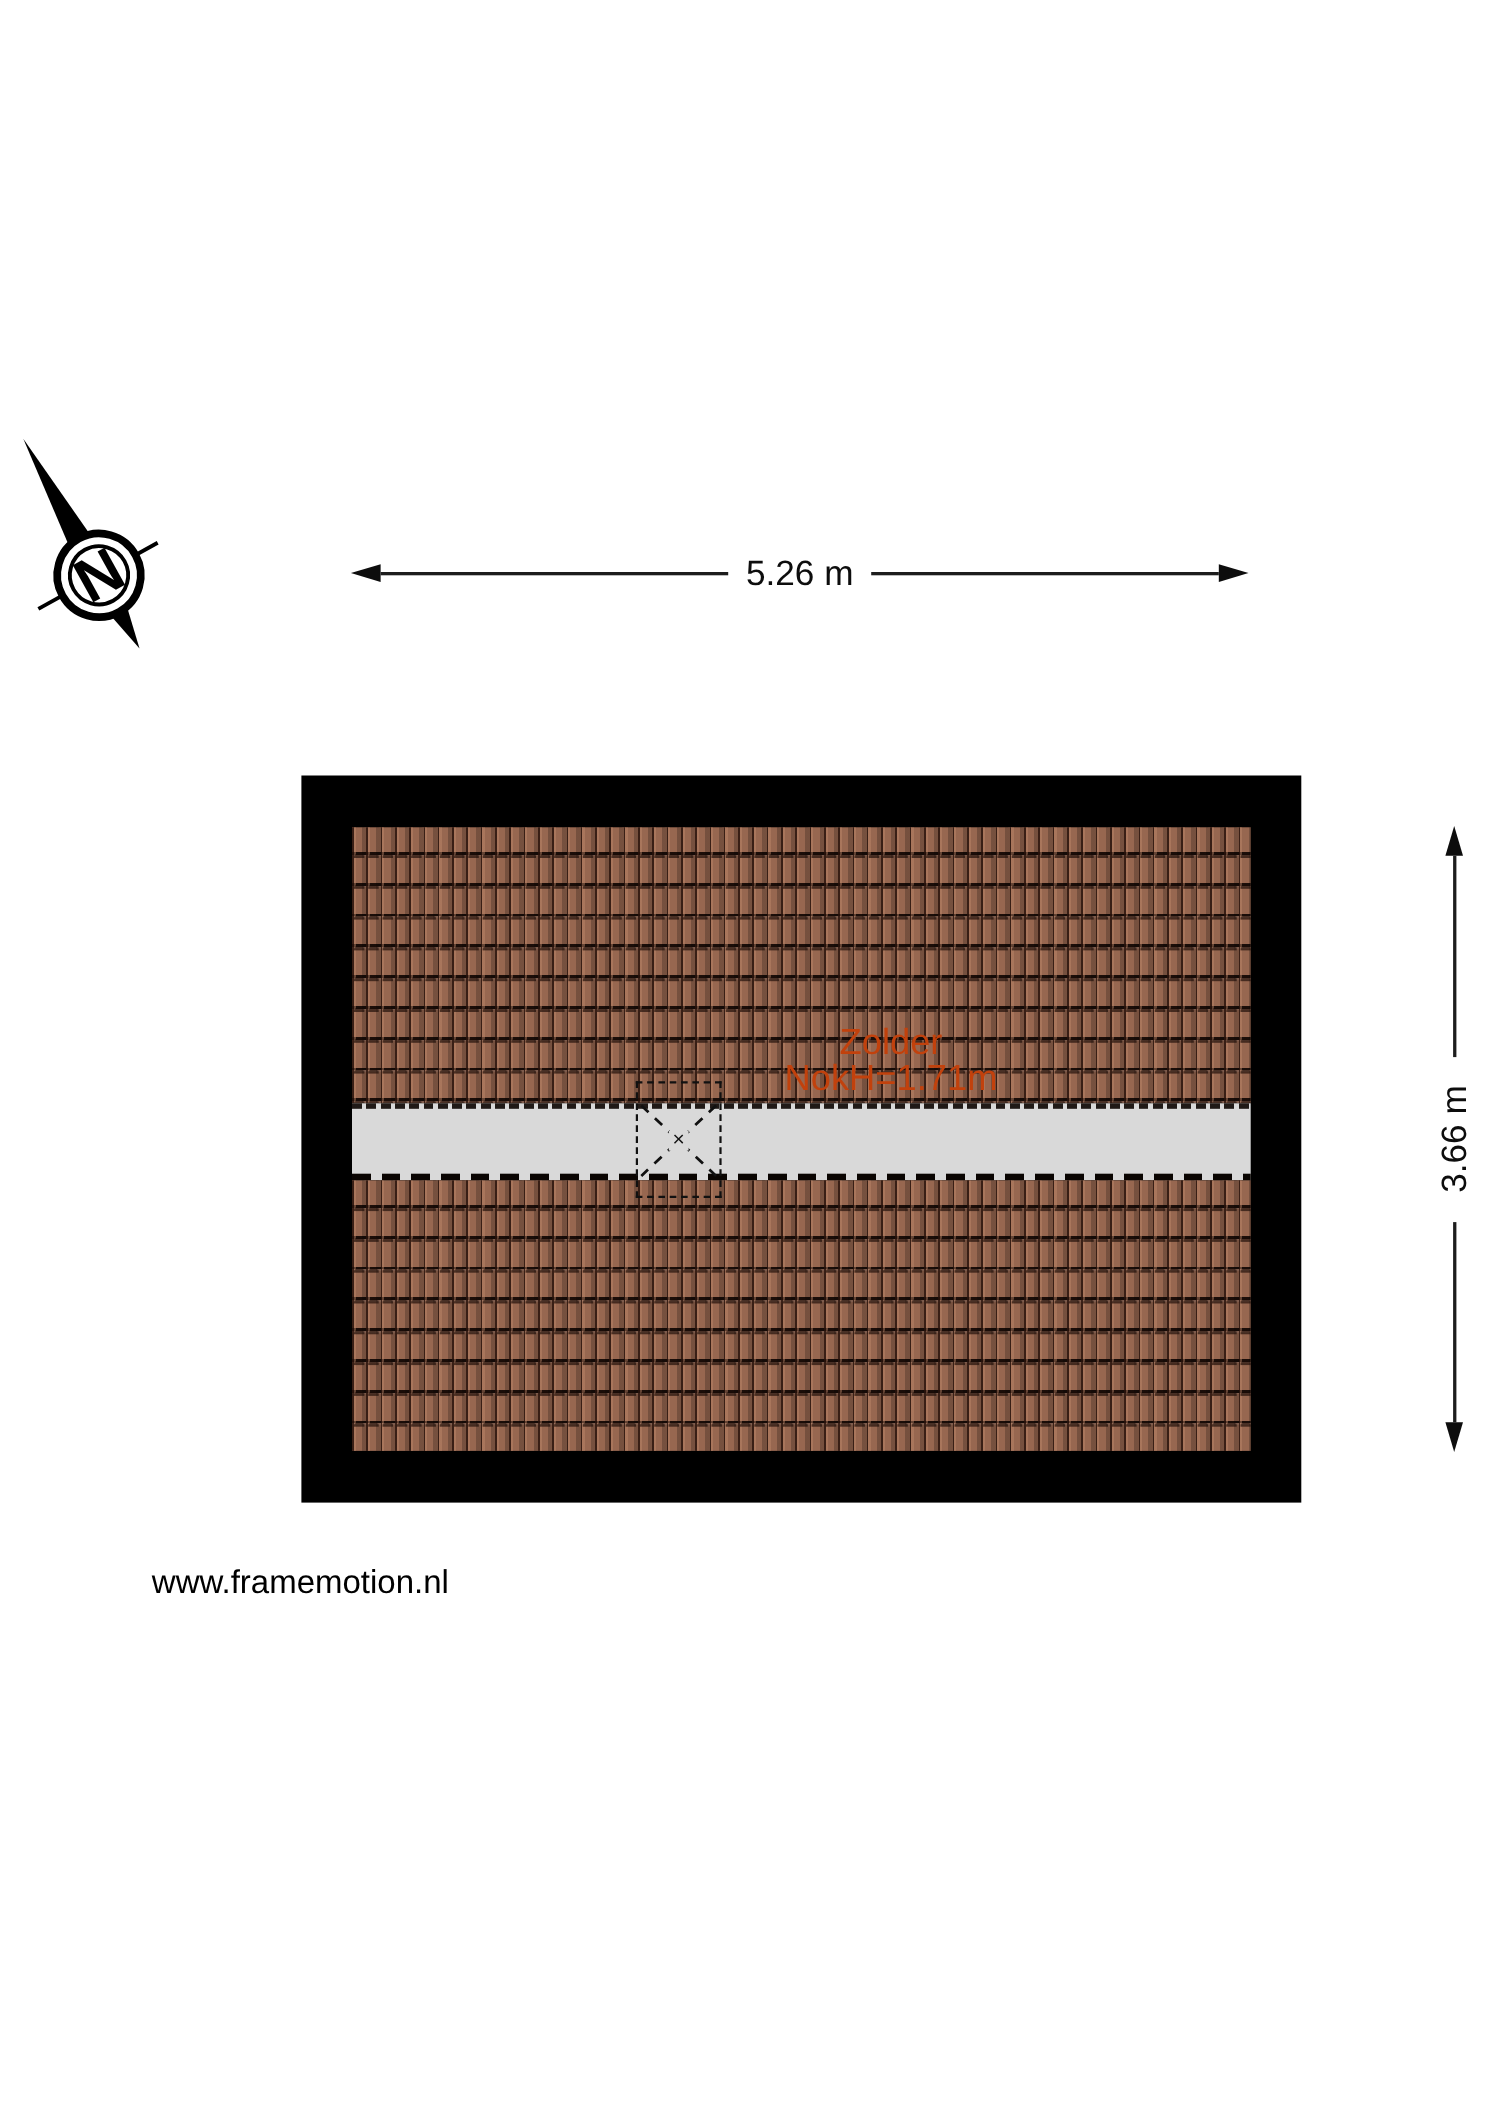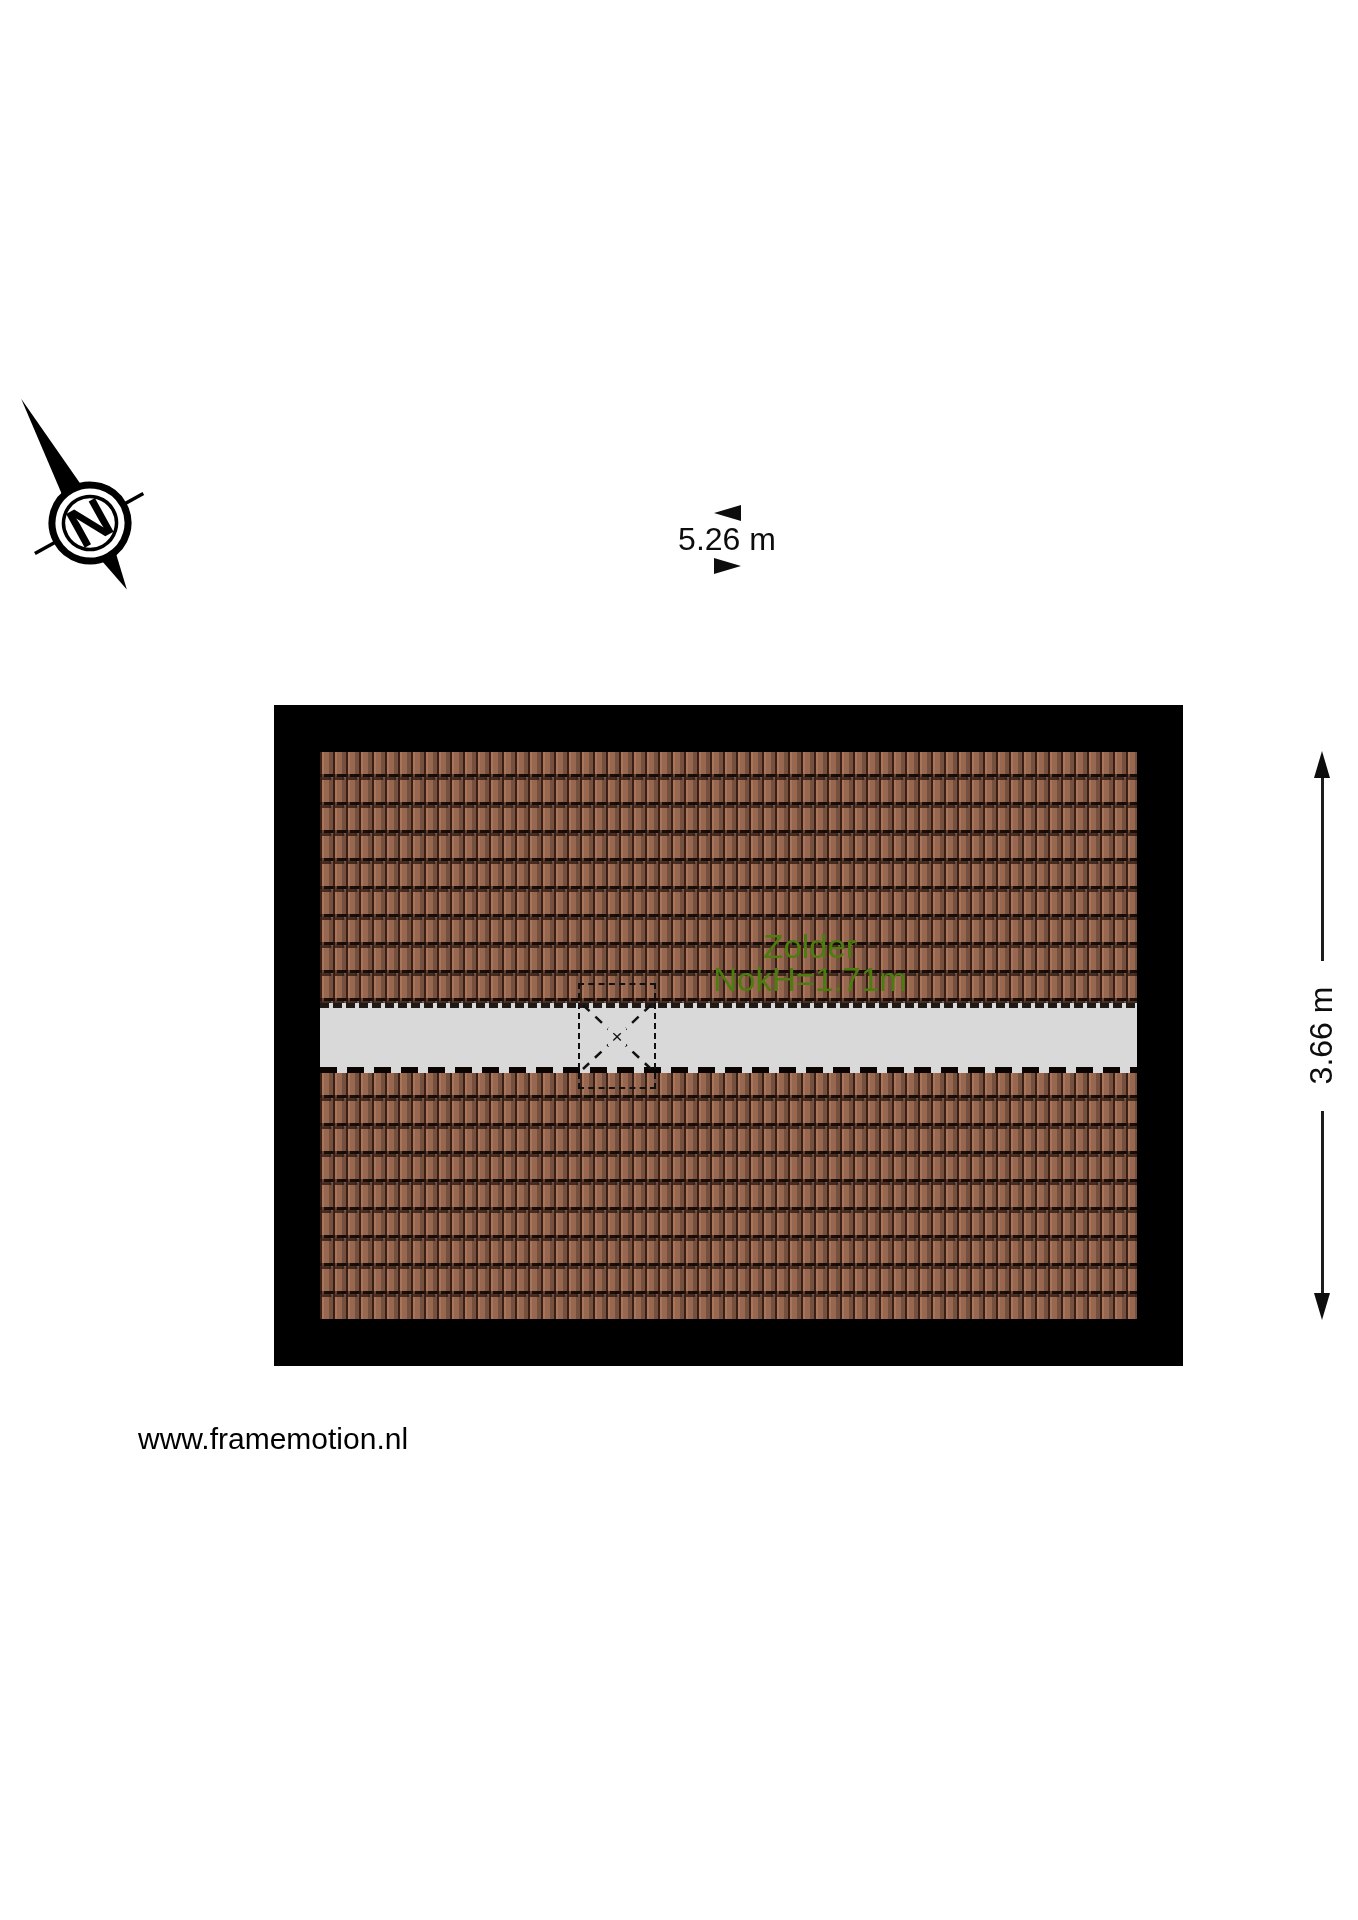--- a/index.html
+++ b/index.html
@@ -7,21 +7,21 @@
     position:relative;width:1358px;height:1920px;background:#ffffff;overflow:hidden;
     font-family:"Liberation Sans", sans-serif;color:#111;
   }
 
   
   .compass{position:absolute;left:0px;top:375px;width:170px;height:230px;}
 
   
   .dim-h{
     position:absolute;left:319px;top:505px;width:816px;height:32px;
-    display:flex;align-items:center;flex-direction:column;
+    display:flex;align-items:center;
   }
   .dim-h .dline{flex:1;height:3px;background:#1d1d1d;}
   .ah{width:0;height:0;border-top:8px solid transparent;border-bottom:8px solid transparent;}
   .ah.left{border-right:27px solid #0d0d0d;}
   .ah.right{border-left:27px solid #0d0d0d;}
   .dim-h .dlabel{padding:0 16px;font-size:32px;white-space:nowrap;color:#0d0d0d;}
 
   
   .dim-v{
     position:absolute;left:1306px;top:751px;width:32px;height:569px;
@@ -53,21 +53,21 @@
     background:repeating-linear-gradient(90deg, rgba(12,5,2,0.9) 0 9px, rgba(0,0,0,0) 9px 13px);
   }
   .ridge::after{
     content:"";position:absolute;left:0;bottom:0;width:100%;height:6px;
     background:repeating-linear-gradient(90deg, #0a0502 0 17px, rgba(0,0,0,0) 17px 27px);
   }
 
   
   .room-label{
     position:absolute;left:386px;top:225px;width:300px;text-align:center;
-    color:#4d7c0f;font-size:33px;line-height:33px;
+    color:#c2410c;font-size:33px;line-height:33px;
   }
 
   
   .skylight{position:absolute;left:304px;top:278px;width:74px;height:102px;border:2.5px dashed #111;}
   .skylight-x{position:absolute;left:0;top:17px;width:74px;height:70px;}
   .skylight-center{
     position:absolute;left:50%;top:52px;transform:translate(-50%,-50%);
     width:18px;height:18px;background:#d9d9d9;color:#111;
     font-size:19px;line-height:18px;text-align:center;
   }

